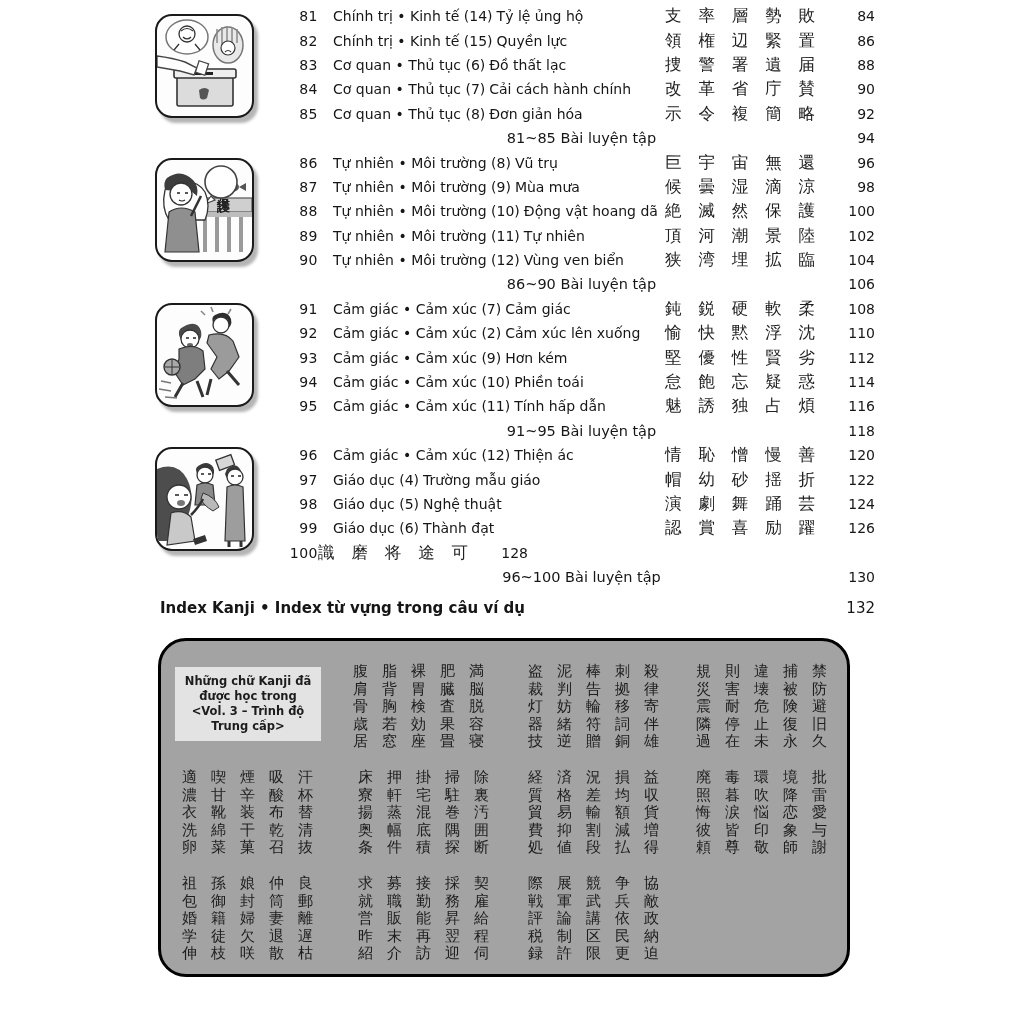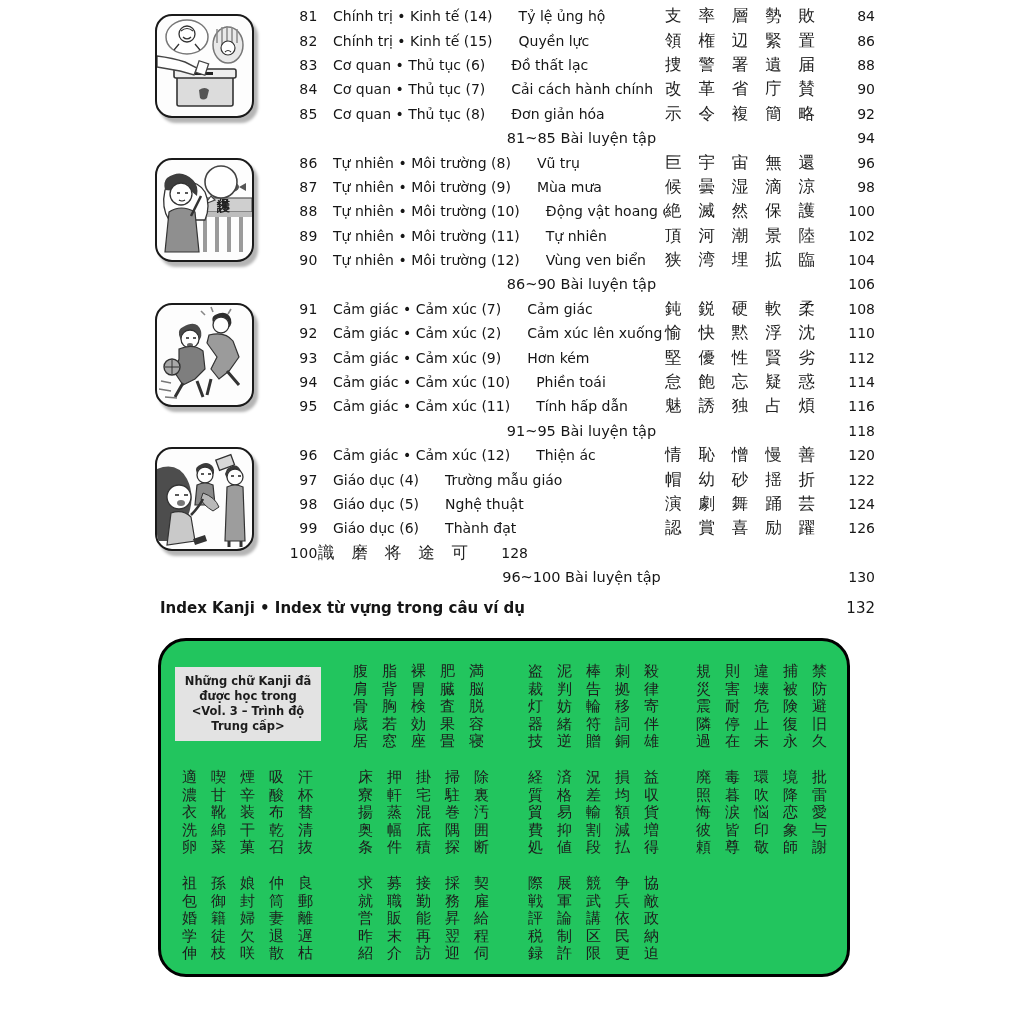--- a/index.html
+++ b/index.html
@@ -5,21 +5,21 @@
   html,body { margin:0; padding:0; background:#ffffff; }
   .page {
     position:relative; width:1024px; height:996px; background:#ffffff;
     font-family:"DejaVu Sans", sans-serif; color:#161616; overflow:hidden;
   }
 
   
   .toc { position:absolute; top:4px; left:278px; width:597px; }
   .toc-row { display:flex; align-items:center; height:24.4px; font-size:14px; white-space:nowrap; }
   .toc-row .num { width:40px; text-align:right; flex:none; letter-spacing:.5px; }
-  .toc-row .topic-wrap { flex:1; display:flex; gap:26px; padding-left:15px; overflow:hidden; }
+  .toc-row .topic-wrap { flex:1; display:flex; gap:4px; padding-left:15px; overflow:hidden; }
   .toc-row .kanji-set { width:150px; flex:none; display:flex; justify-content:space-between; font-size:16.5px; color:#222; }
   .toc-row .pagenum { width:60px; text-align:right; flex:none; }
   .toc-row.practice .plabel { flex:1; text-align:center; font-weight:normal; font-size:14.5px; padding-left:70px; }
 
   
   .index-row { position:absolute; top:599px; left:160px; width:715px; display:flex; align-items:center; font-weight:bold; font-size:15px;gap:27px; }
   .index-row .ilabel { flex:1; }
   .index-row .pagenum { font-weight:normal; }
 
   
@@ -31,21 +31,21 @@
   .illus svg { display:block; width:100%; height:100%; }
   .bubble-vtext {
     position:absolute; top:6px; left:53px; width:26px; height:44px;
     writing-mode:vertical-rl; text-orientation:upright;
     font-size:13px; font-weight:bold; color:#222; text-align:center; line-height:26px;
   }
 
   
   .kanji-box {
     position:absolute; left:158px; top:638px; width:686px; height:333px;
-    border:3.5px solid #000; border-radius:28px; background:#22c55e;
+    border:3.5px solid #000; border-radius:28px; background:#a3a3a3;
   }
   .kband { position:absolute; left:0; width:100%; height:92px; }
   .kband-1 { top:22px; }
   .kband-2 { top:128px; }
   .kband-3 { top:234px; }
   .kgroup {
     position:absolute; top:0; display:grid; grid-template-columns:repeat(5,29px);
     font-size:15px; line-height:17.6px; text-align:center; color:#1d1d1d;
   }
   .vol-label {

